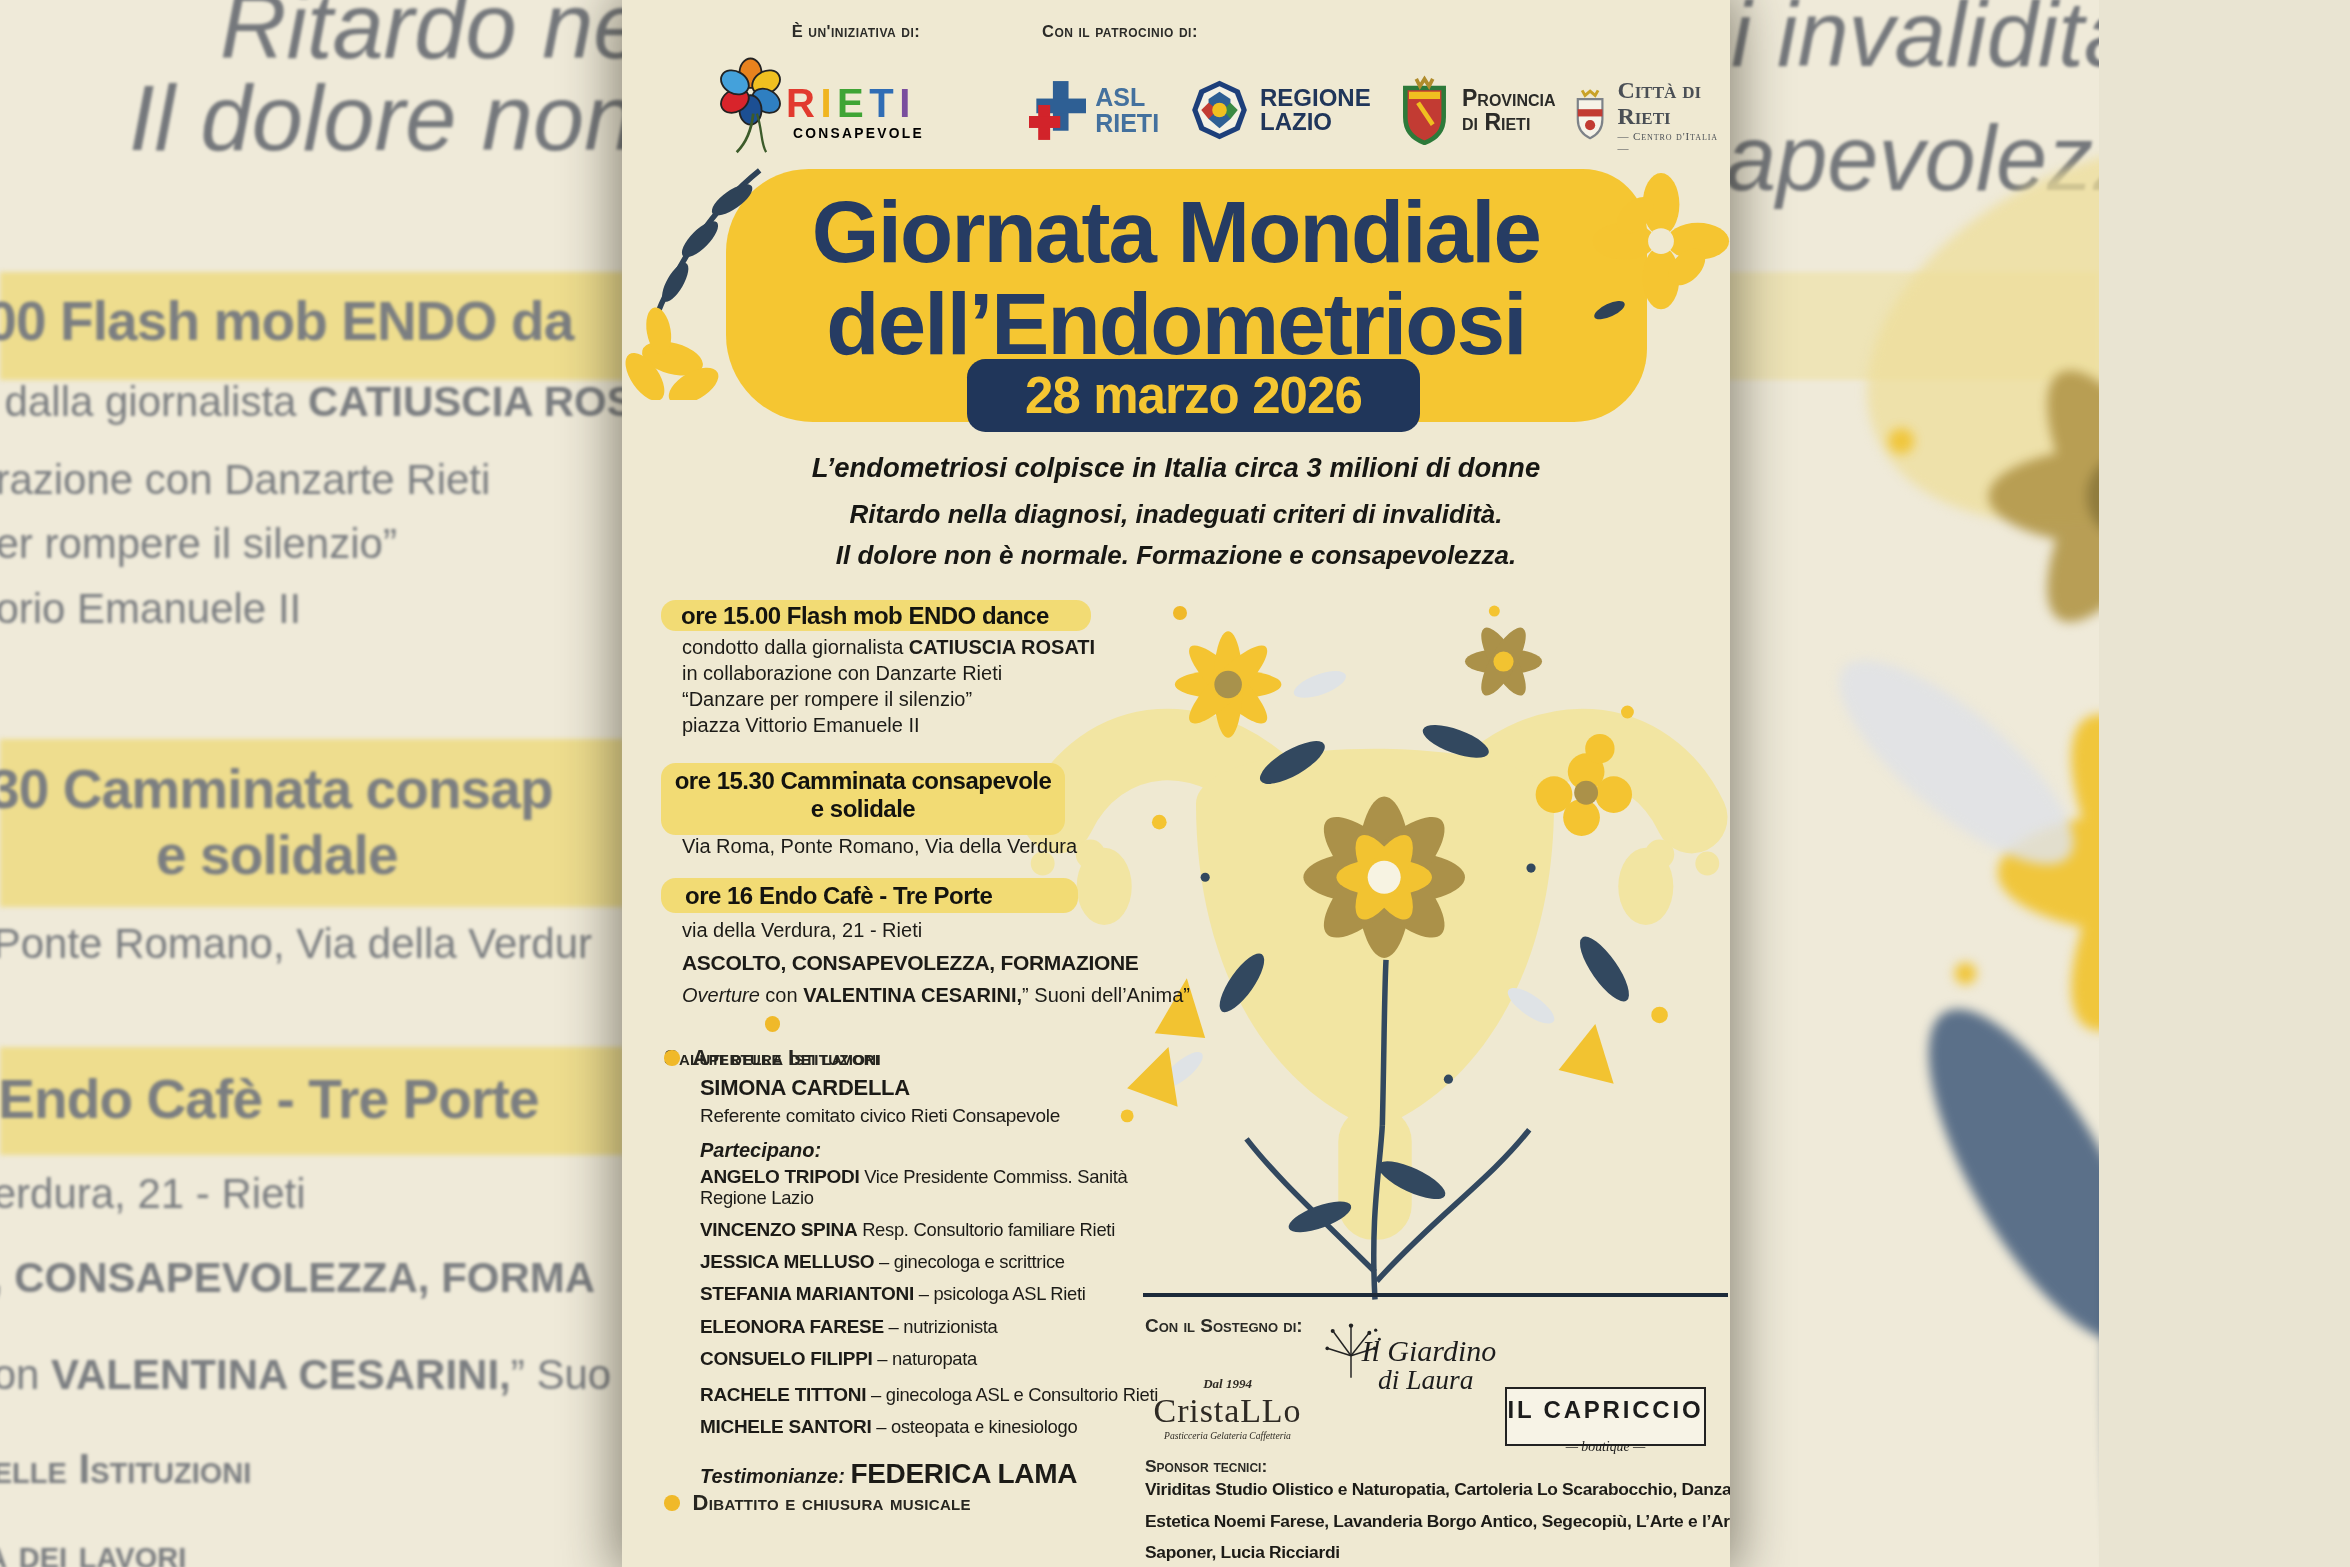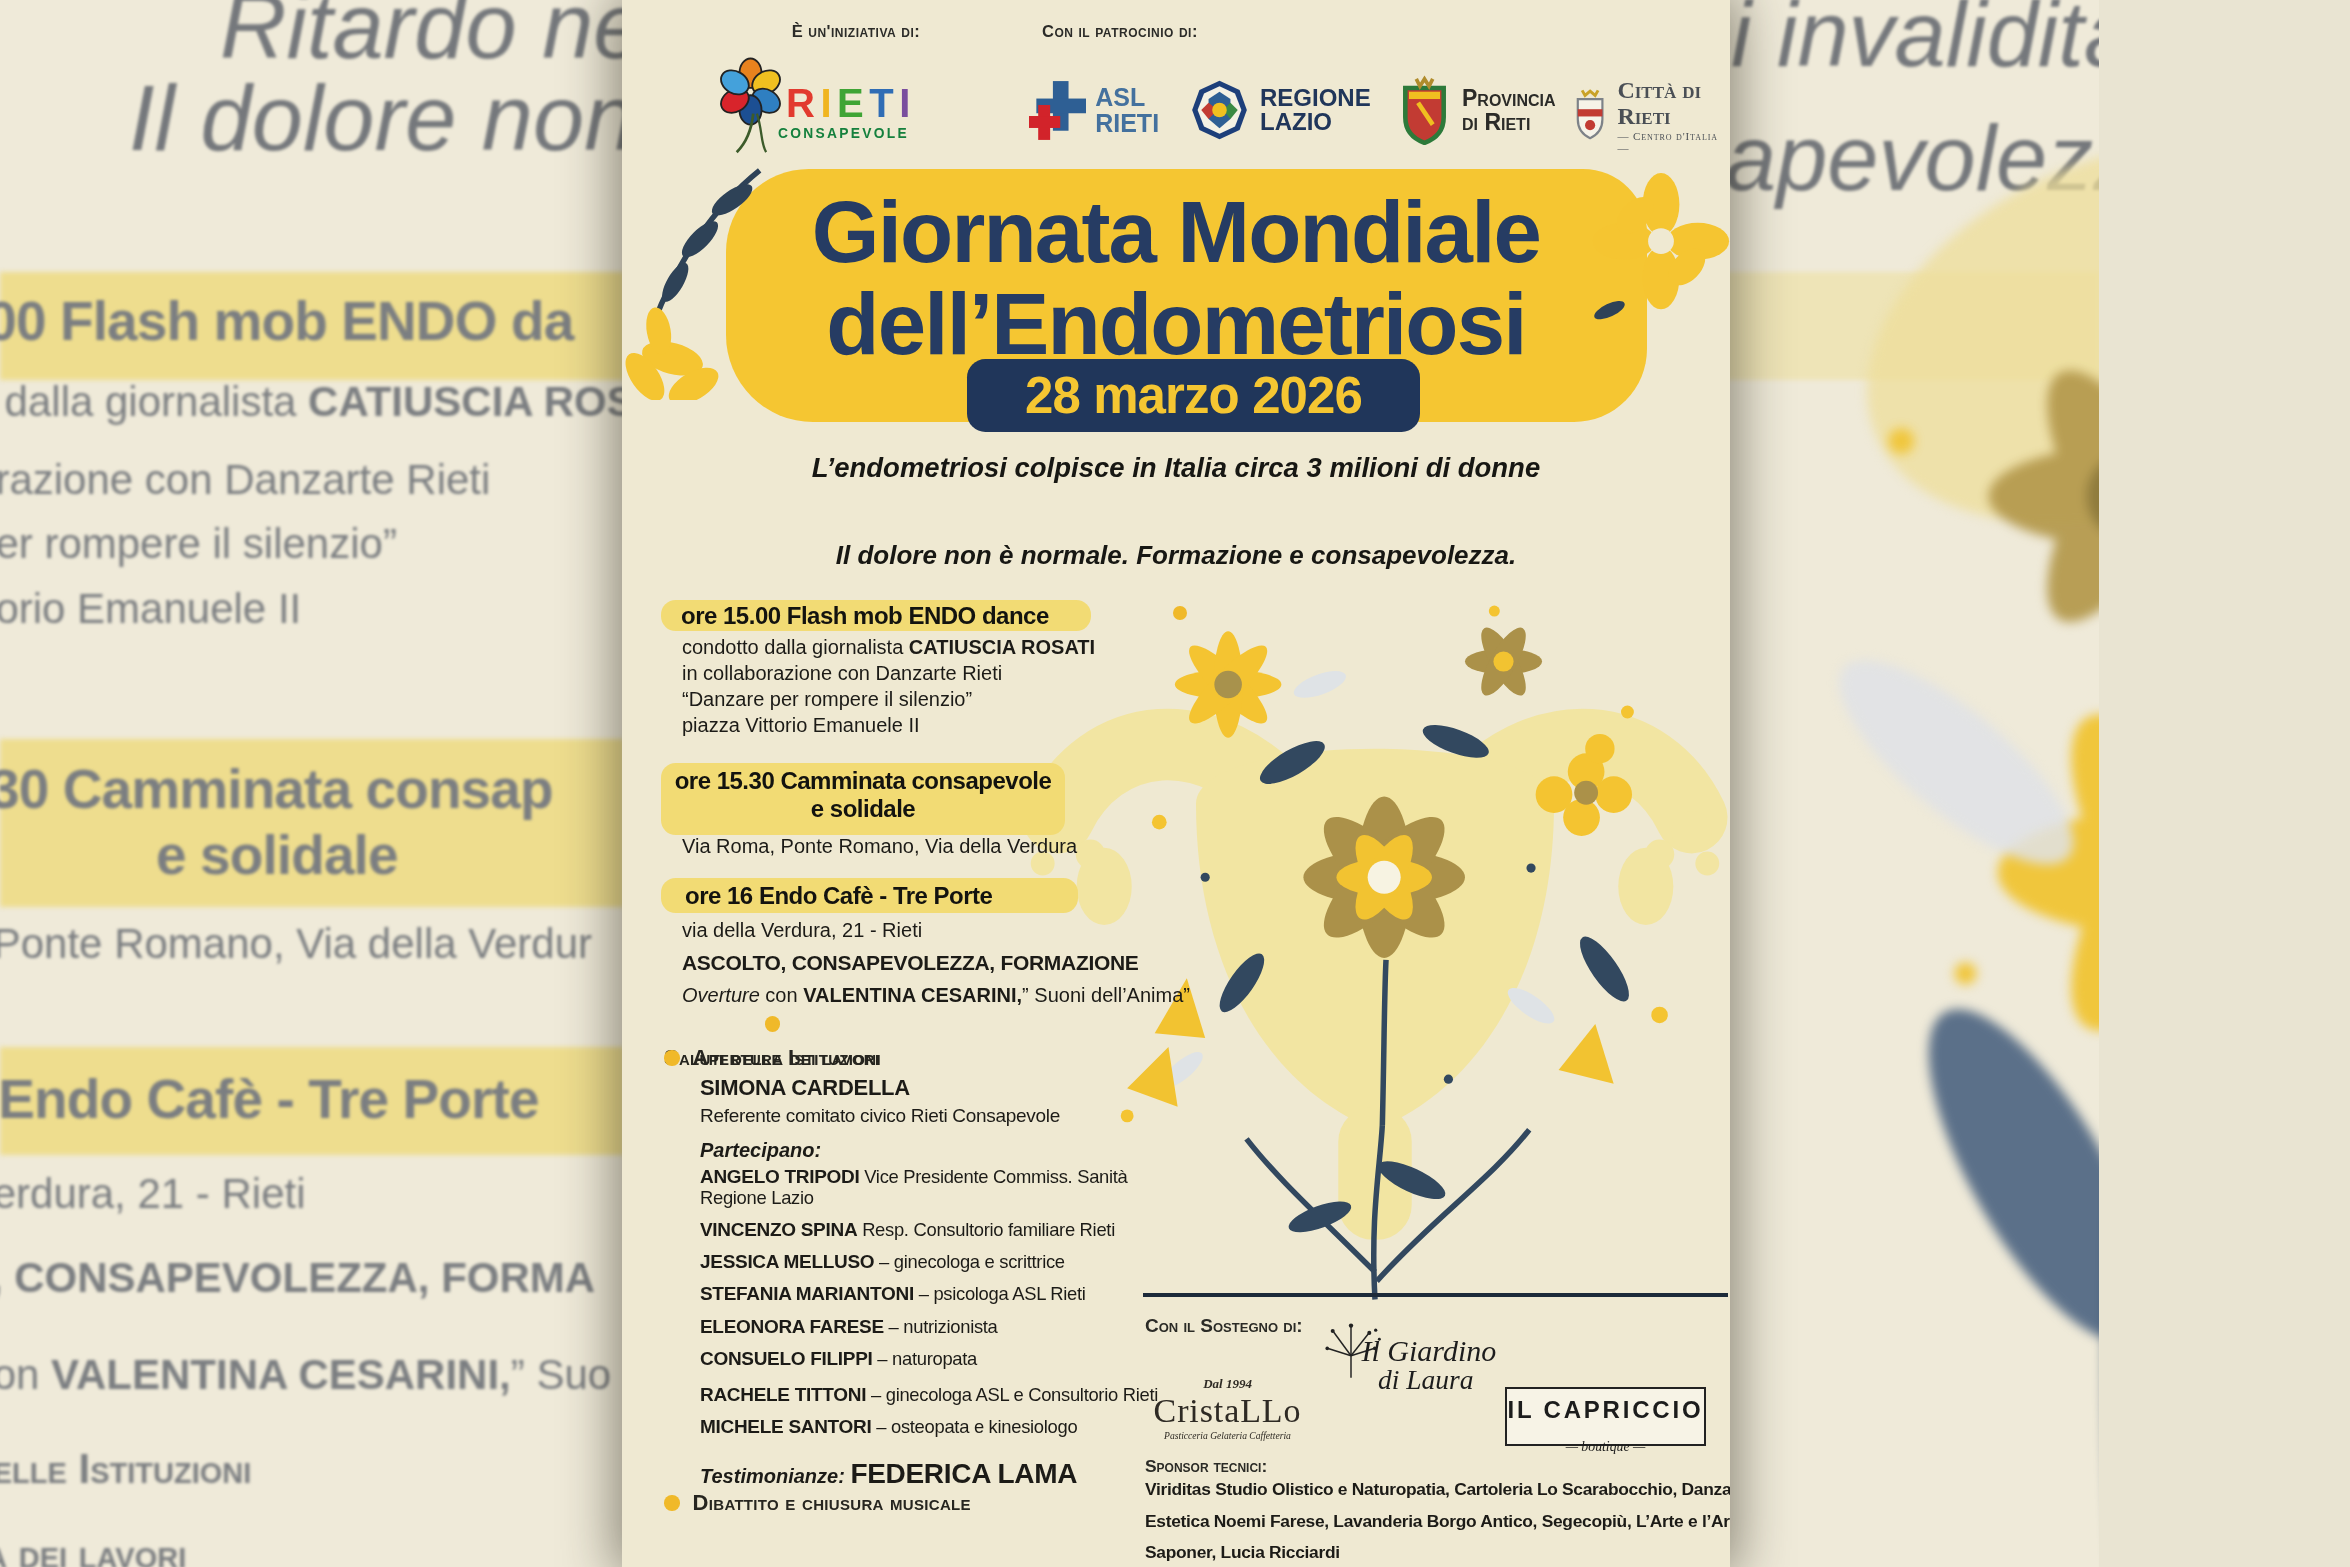--- a/index.html
+++ b/index.html
@@ -118,21 +118,21 @@
           <ellipse cx="45" cy="62" rx="12" ry="16" fill="#1c4f93"></ellipse>
           <ellipse cx="28" cy="52" rx="12" ry="16" fill="#d8242b" transform="rotate(60 28 52)"></ellipse>
           <ellipse cx="28" cy="32" rx="12" ry="16" fill="#44a1db" transform="rotate(120 28 32)"></ellipse>
         </g>
         <path d="M 48 66 C 46 85 40 98 30 108" stroke="#3c5b2a" stroke-width="3" fill="none"></path>
         <path d="M 52 66 C 58 84 56 98 62 108" stroke="#3c5b2a" stroke-width="2.5" fill="none"></path>
       </svg>
       <div class="abs" style="left:77px;top:27.5px;font-weight:700;font-size:40px;letter-spacing:5.5px;">
         <span style="color:#e23a2e;">R</span><span style="color:#f0b51f;">I</span><span style="color:#3fa435;">E</span><span style="color:#2f6db5;">T</span><span style="color:#7a4e9e;">I</span>
       </div>
-      <div class="abs" style="left:69px;top:73px;font-weight:700;font-size:13.8px;letter-spacing:2.3px;color:#15803d;">CONSAPEVOLE</div>
+      <div class="abs" style="left:84px;top:73px;font-weight:700;font-size:13.8px;letter-spacing:2.3px;color:#000000;">CONSAPEVOLE</div>
     </div>
 
     
     <div class="abs" style="left:407px;top:81px;display:flex;align-items:center;gap:9.2px;">
       <svg width="57" height="59" viewBox="0 0 62 64">
         <g fill="#2e5f94">
             <rect x="26" y="0" width="17" height="54"></rect>
             <rect x="8" y="19" width="54" height="16"></rect>
           </g>
         <g fill="#d2232a">
@@ -219,20 +219,21 @@
         <ellipse cx="116" cy="85" rx="34" ry="20"></ellipse>
         <ellipse cx="48" cy="57" rx="24" ry="15" transform="rotate(-45 48 57)"></ellipse>
         <ellipse cx="104" cy="113" rx="24" ry="15" transform="rotate(-45 104 113)"></ellipse>
       </g>
       <circle cx="76" cy="85" r="14" fill="#efe9d2"></circle>
       <ellipse cx="20" cy="160" rx="18" ry="7" fill="#2e4257" transform="rotate(-25 20 160)"></ellipse>
     </svg>
 
     
     <div class="intro intro1" style="top:452px;">L’endometriosi colpisce in Italia circa 3 milioni di donne</div>
+    <div class="intro intro23" style="top:499px;">Ritardo nella diagnosi, inadeguati criteri di invalidità.</div>
     <div class="intro intro23" style="top:540px;">Il dolore non è normale. Formazione e consapevolezza.</div>
 
     
     <svg class="abs" style="left:395px;top:574px;" width="716" height="735" viewBox="0 0 780 800">
       <g stroke="#f2e5a2" stroke-width="78" fill="none" stroke-linecap="round">
         <path d="M 300 260 C 210 150 90 170 45 265"></path>
         <path d="M 480 260 C 570 150 690 170 735 265"></path>
       </g>
       <g fill="#f2e5a2">
         <circle cx="45" cy="280" r="22"></circle>

